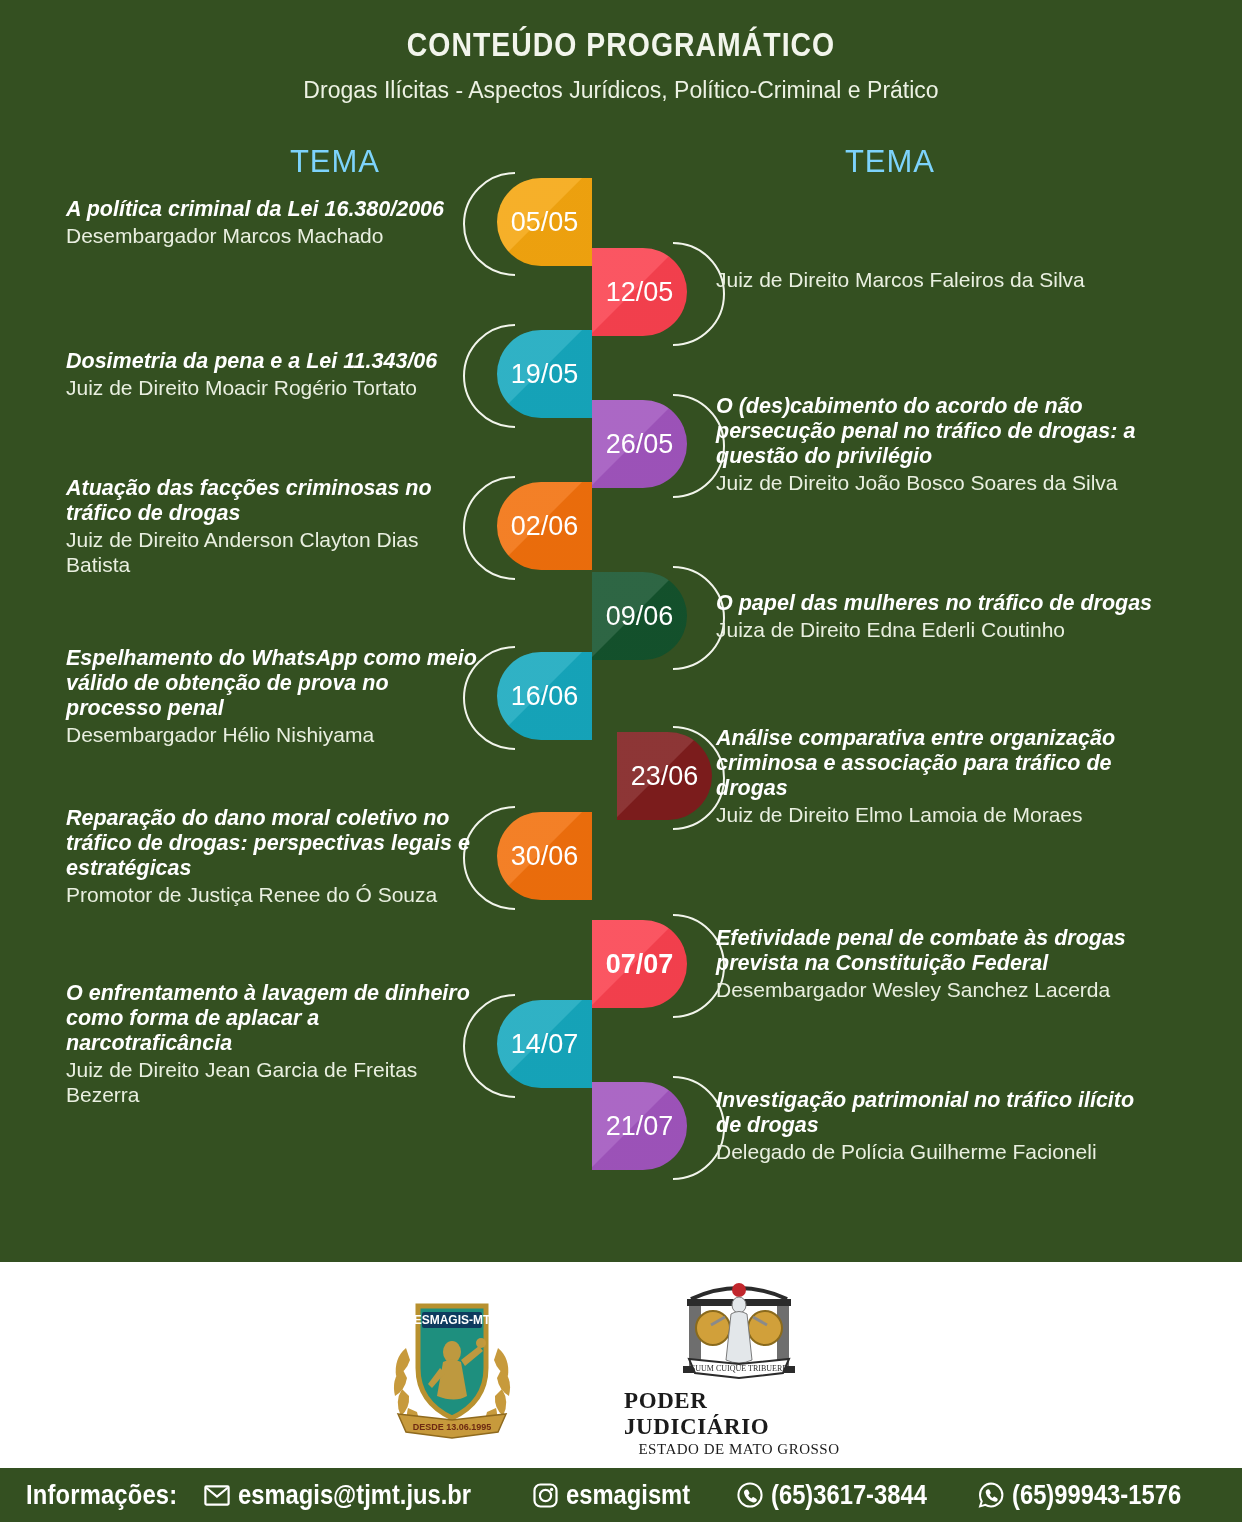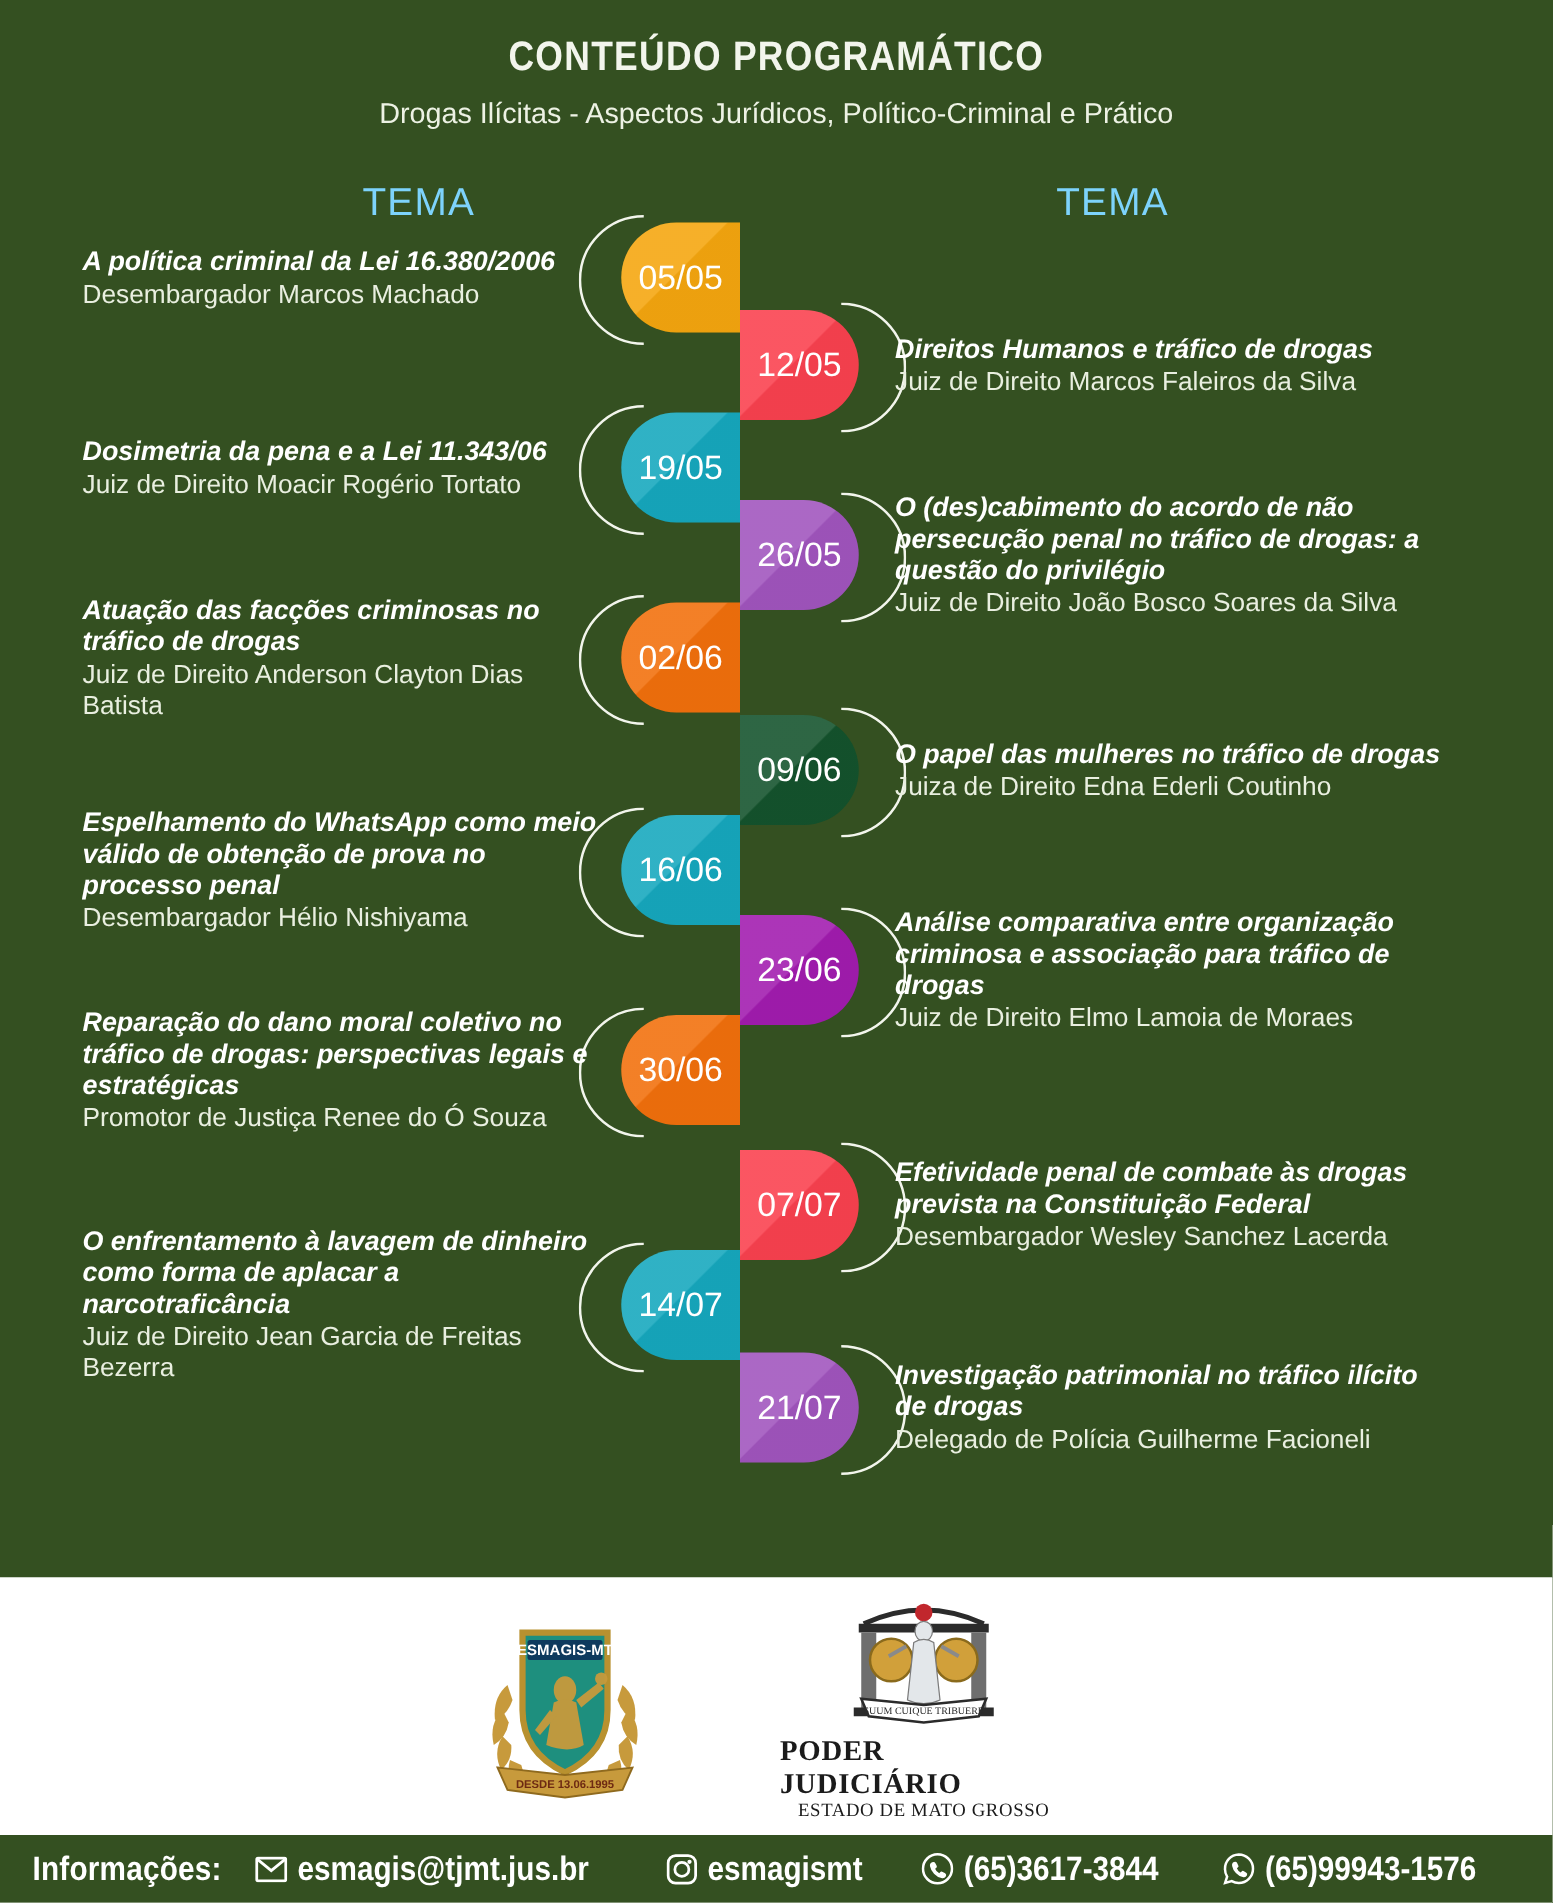--- a/index.html
+++ b/index.html
@@ -182,35 +182,35 @@
         </div>
         <div class="node l" style="top: 652px; left: 497px; width: 95px;">
           <div class="arc"></div>
           <div class="pill" style="background: rgb(22, 168, 190);">
             <span class="gloss"></span>
             <span class="dt">16/06</span>
           </div>
         </div>
         <div class="node r" style="top: 732px; left: 592px; width: 95px;">
           <div class="arc"></div>
-          <div class="pill" style="background: #a21caf;">
+          <div class="pill" style="background: #7f1d1d; margin-left: 25px;">
             <span class="gloss"></span>
             <span class="dt">23/06</span>
           </div>
         </div>
         <div class="node l" style="top: 812px; left: 497px; width: 95px;">
           <div class="arc"></div>
           <div class="pill" style="background: rgb(242, 112, 12);">
             <span class="gloss"></span>
             <span class="dt">30/06</span>
           </div>
         </div>
         <div class="node r" style="top: 920px; left: 592px; width: 95px;">
           <div class="arc"></div>
-          <div class="pill" style="background: rgb(250, 65, 79);">
+          <div class="pill" style="background: rgb(250, 65, 79); font-weight: bold;">
             <span class="gloss"></span>
             <span class="dt">07/07</span>
           </div>
         </div>
         <div class="node l" style="top: 1000px; left: 497px; width: 95px;">
           <div class="arc"></div>
           <div class="pill" style="background: rgb(22, 168, 190);">
             <span class="gloss"></span>
             <span class="dt">14/07</span>
           </div>
@@ -222,21 +222,20 @@
             <span class="dt">21/07</span>
           </div>
         </div>
       </div>
     <div id="entries">
         <div class="entry le" style="left: 66px; width: 420px; top: 197px; position: absolute;">
           <p class="etitle">A política criminal da Lei 16.380/2006</p>
           <p class="espk">Desembargador Marcos Machado</p>
         </div>
         <div class="entry re" style="left: 716px; width: 440px; top: 267px; position: absolute;">
-          <p class="etitle">Direitos Humanos e tráfico de drogas</p>
           <p class="espk">Juiz de Direito Marcos Faleiros da Silva</p>
         </div>
         <div class="entry le" style="left: 66px; width: 420px; top: 349px; position: absolute;">
           <p class="etitle">Dosimetria da pena e a Lei 11.343/06</p>
           <p class="espk">Juiz de Direito Moacir Rogério Tortato</p>
         </div>
         <div class="entry re" style="left: 716px; width: 440px; top: 394px; position: absolute;">
           <p class="etitle">O (des)cabimento do acordo de não persecução penal no tráfico de drogas: a questão do privilégio</p>
           <p class="espk">Juiz de Direito João Bosco Soares da Silva</p>
         </div>

